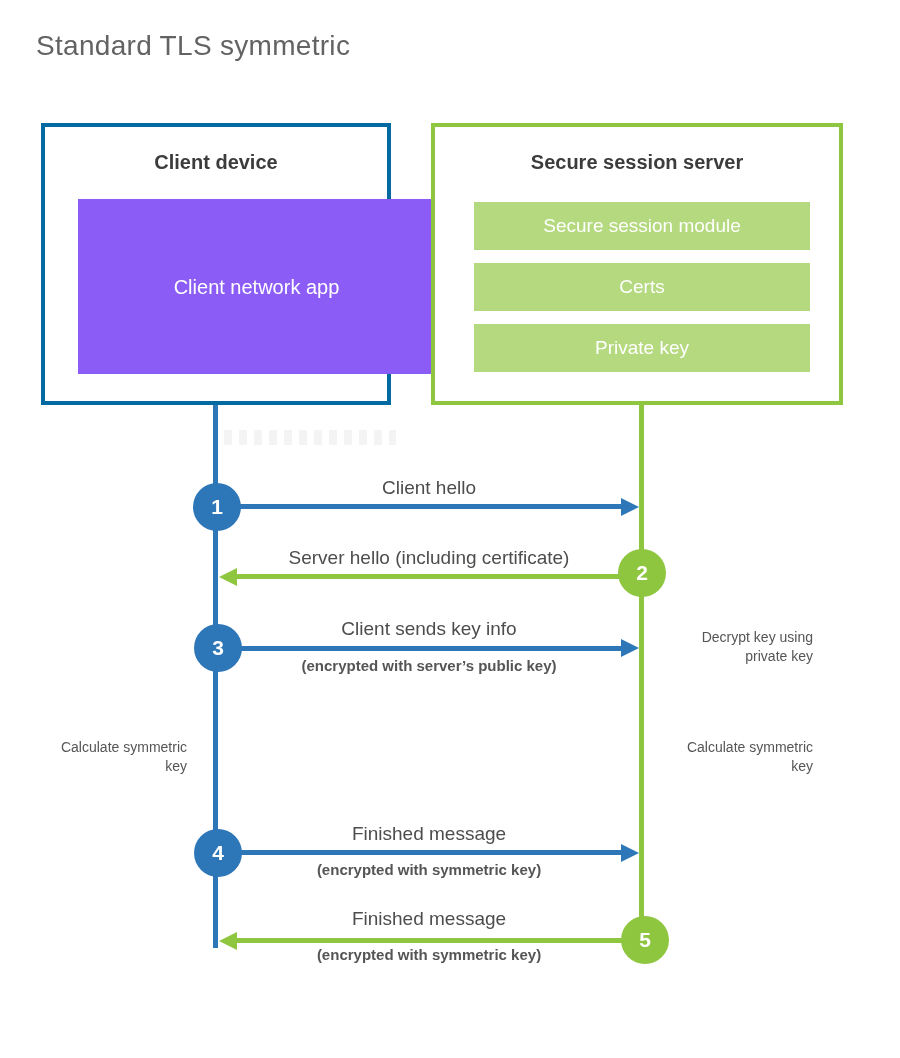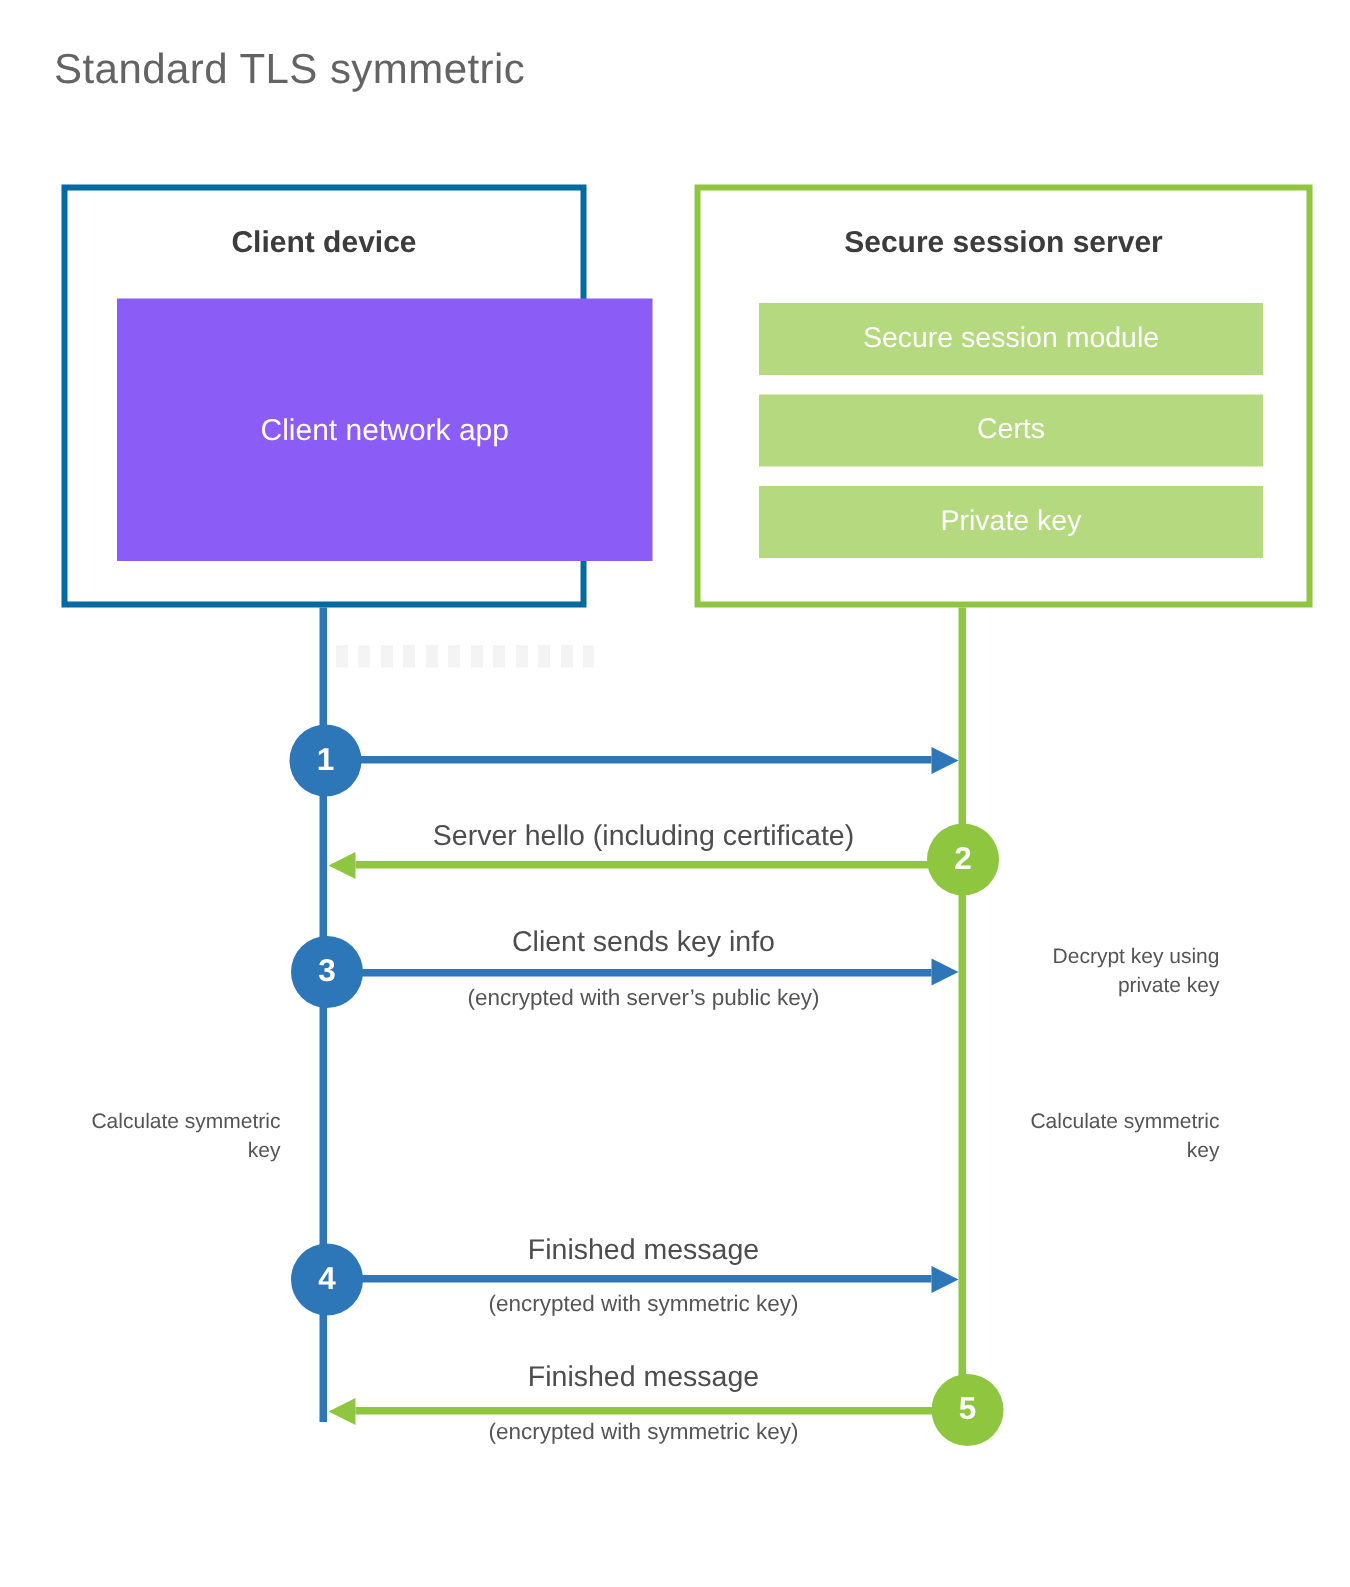--- a/index.html
+++ b/index.html
@@ -5,21 +5,21 @@
   html,body{margin:0;padding:0;background:#ffffff;}
   body{font-family:"Liberation Sans","DejaVu Sans",sans-serif;}
   #canvas{position:relative;width:900px;height:1058px;background:#ffffff;overflow:hidden;}
 
   .title{position:absolute;left:36px;top:30px;font-size:28px;font-weight:300;
          color:#636363;letter-spacing:.3px;}
 
   
   .entity{position:absolute;top:123px;height:282px;box-sizing:border-box;background:#fff;}
   .entity.client{left:41px;width:350px;border:4px solid #0369a1;}
-  .entity.server{left:431px;width:412px;border:4px solid #8fc640;margin-left:32px;}
+  .entity.server{left:431px;width:412px;border:4px solid #8fc640;}
   .entity-header{margin-top:24px;text-align:center;font-size:20px;font-weight:bold;color:#3c3c3c;}
 
   .app-box{position:absolute;left:33px;top:72px;width:277px;height:175px;background:#8b5cf6;
            display:flex;align-items:center;justify-content:center;text-align:center;
            color:#ffffff;font-size:20px;line-height:1.5;padding:0 40px;box-sizing:content-box;}
   .app-box .inner{width:200px;}
 
   .module-bar{position:absolute;left:39px;width:336px;height:48px;background:#b4d97e;
               display:flex;align-items:center;justify-content:center;
               color:#ffffff;font-size:19px;}
@@ -43,21 +43,21 @@
 
   
   .badge{position:absolute;width:48px;height:48px;border-radius:50%;
          display:flex;align-items:center;justify-content:center;
          color:#ffffff;font-size:21px;font-weight:bold;}
   .badge.blue{background:#2d76b8;}
   .badge.green{background:#8fc640;}
 
   
   .msg{position:absolute;left:229px;width:400px;text-align:center;color:#4d4d4d;font-size:19px;}
-  .msg-sub{position:absolute;left:229px;width:400px;text-align:center;color:#555555;font-size:15px;}
+  .msg-sub{position:absolute;left:229px;width:400px;text-align:center;color:#555555;font-size:15px;font-weight:bold;}
 
   
   .note{position:absolute;color:#555555;font-size:14px;line-height:1.35;}
   .note.right{left:678px;width:135px;text-align:right;}
   .note.left{left:60px;width:127px;text-align:right;}
 </style>
 </head>
 <body>
 
 <div id="canvas">
@@ -79,20 +79,21 @@
   </div>
 
   <div class="lifeline blue"></div>
   <div class="lifeline green"></div>
 
   <div class="ghost"></div>
 
   <div class="arrow-line blue" style="left:216px;top:504px;width:405px;"></div>
   <div class="arrow-head right blue" style="left:621px;top:498px;"></div>
   <div class="badge blue" style="left:193px;top:483px;">1</div>
+  <div class="msg" style="top:477px;">Client hello</div>
 
   <div class="arrow-line green" style="left:237px;top:574px;width:405px;"></div>
   <div class="arrow-head left green" style="left:219px;top:568px;"></div>
   <div class="badge green" style="left:618px;top:549px;">2</div>
   <div class="msg" style="top:547px;">Server hello (including certificate)</div>
 
   <div class="arrow-line blue" style="left:216px;top:646px;width:405px;"></div>
   <div class="arrow-head right blue" style="left:621px;top:639px;"></div>
   <div class="badge blue" style="left:194px;top:624px;">3</div>
   <div class="msg" style="top:618px;">Client sends key info</div>

